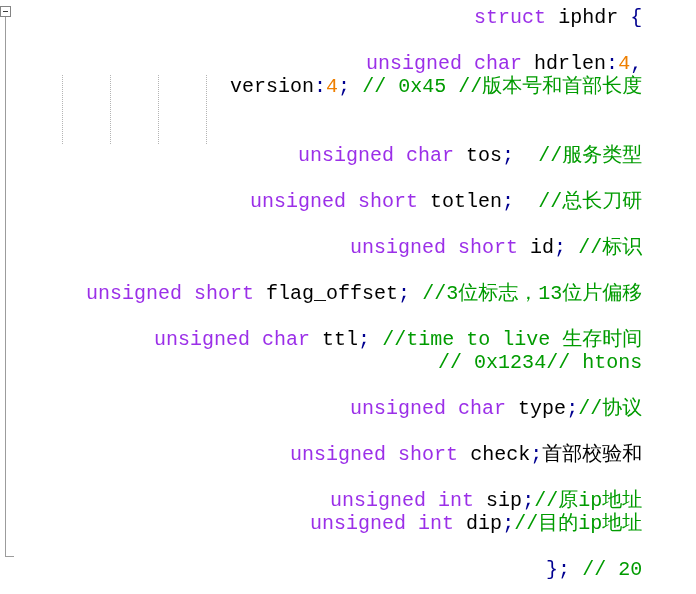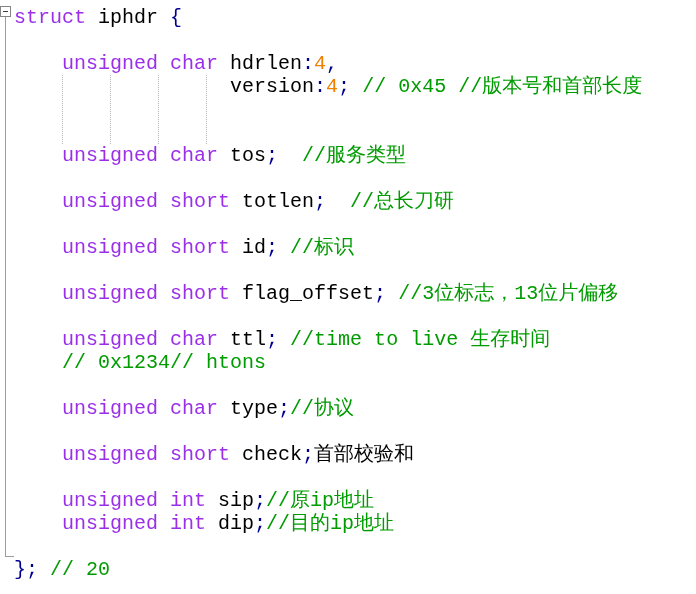--- a/index.html
+++ b/index.html
@@ -70,20 +70,21 @@
     top: 6px;
     z-index: 2;
     font-size: 20px;
     line-height: 23px;
     white-space: pre;
     cursor: text;
   }
   .line {
     height: 23px;
     white-space: pre;
+    text-align: right;
   }
   .s-kw { color: var(--c-kw, #9b2fe8); }
   .s-pl { color: var(--c-pl, #000000); }
   .s-pu { color: var(--c-pu, #000090); }
   .s-nu { color: var(--c-nu, #ee7f00); }
   .s-cm { color: var(--c-cm, #009b00); }
 </style>
 </head>
 <body>
 

